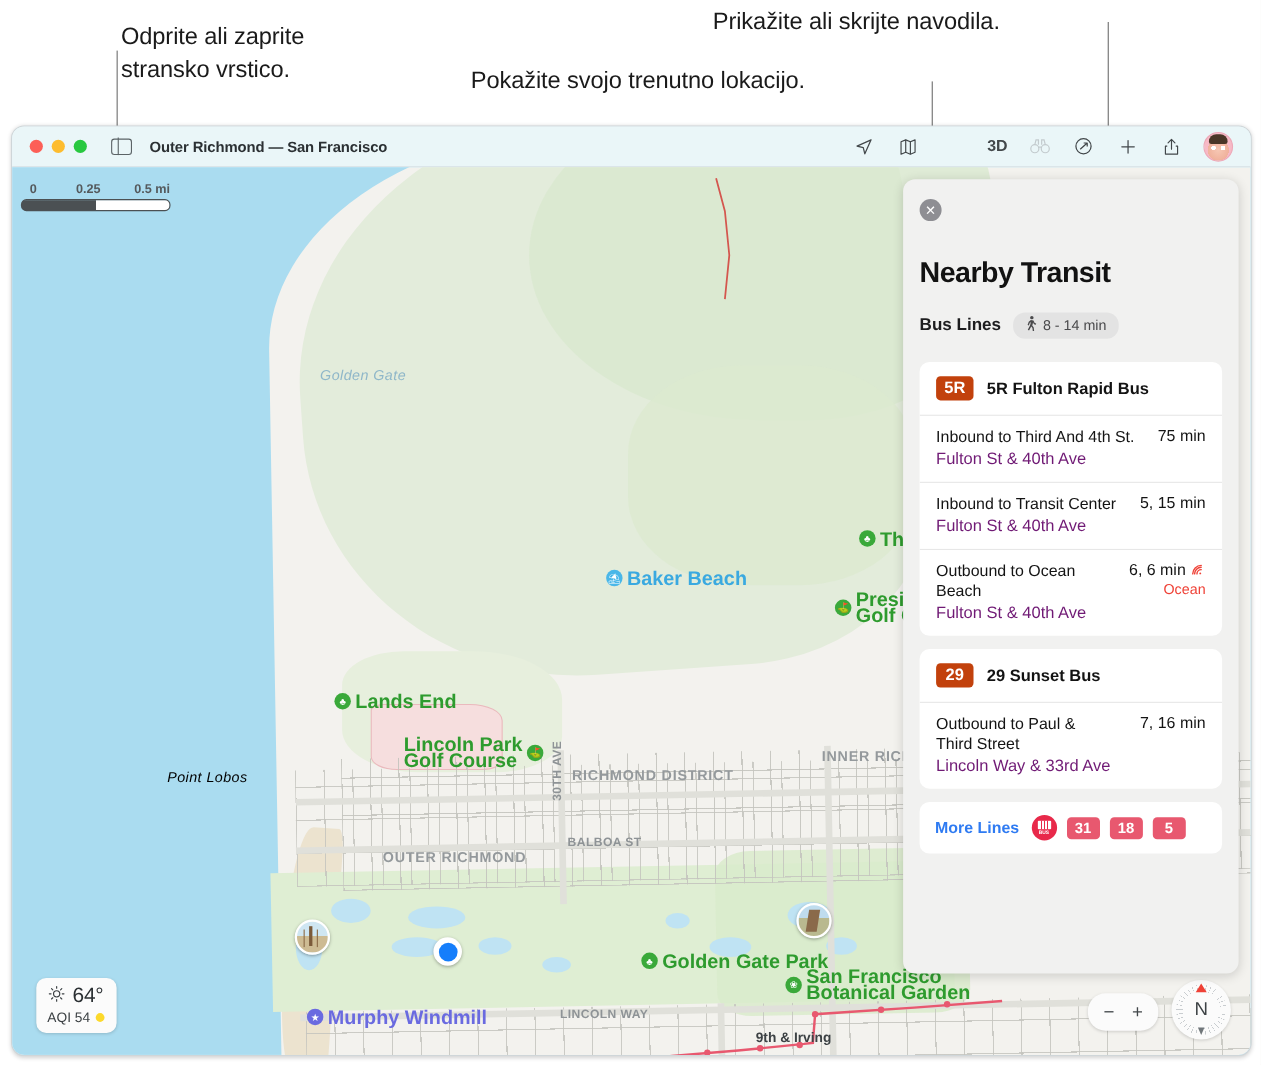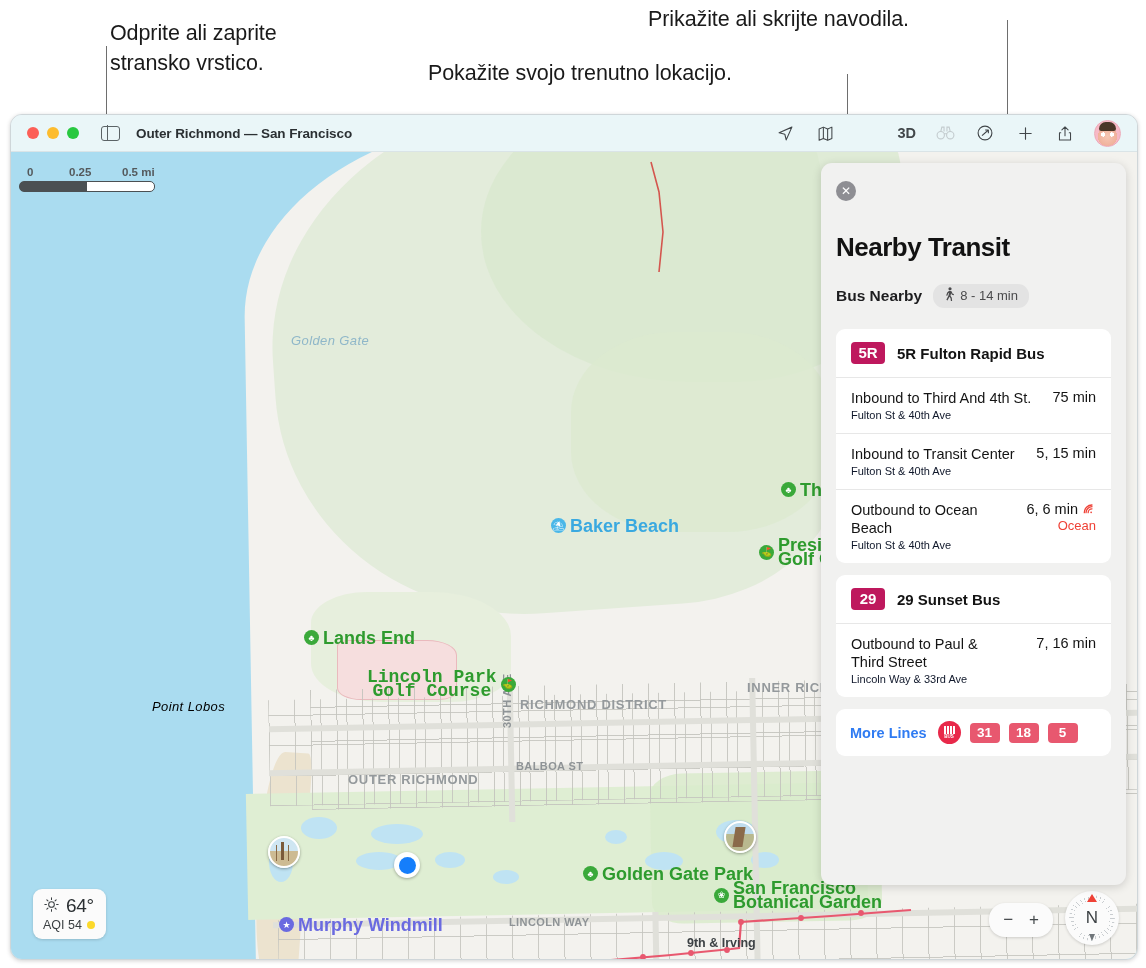--- a/index.html
+++ b/index.html
@@ -367,36 +367,36 @@
 
   #panel-body { position: absolute; left: 15px; top: 166px; width: 275px; }
   .card { background: #fff; border-radius: 9px; margin-bottom: 12px; overflow: hidden; }
 
   .line-head {
     display: flex; align-items: center; gap: 12px;
     padding: 13px 15px 13px 15px;
     border-bottom: 1px solid #e7e7e7;
   }
   .line-badge {
-    background: #be185d; color: #fff;
+    background: #c2410c; color: #fff;
     font-size: 15px; font-weight: bold;
     border-radius: 4px; padding: 2px 7px 3px;
     min-width: 20px; text-align: center;
   }
   .line-name { font-size: 15px; font-weight: bold; color: #131313; }
 
   .dep-row {
     display: flex; justify-content: space-between; align-items: flex-start;
     padding: 11px 15px 12px;
     border-bottom: 1px solid #e7e7e7;
     gap: 8px;
   }
   .dep-row:last-child { border-bottom: none; }
   .dep-left .dest { font-size: 14.5px; color: #141414; line-height: 18px; }
-  .dep-left .stop { font-size: 11px; color: #0f172a; margin-top: 2px; }
+  .dep-left .stop { font-size: 15px; color: #701a75; margin-top: 2px; }
   .dep-right { text-align: right; white-space: nowrap; flex: none; }
   .dep-right .times { font-size: 14.5px; color: #141414; display: flex; align-items: center; gap: 4px; justify-content: flex-end; }
   .dep-right .delay { font-size: 13px; color: #ef4136; margin-top: 1px; }
   .wifi-icon { color: #ef4136; }
 
   #more-lines-card {
     display: flex; align-items: center; gap: 9px;
     padding: 12px 14px;
   }
   #more-lines-label { font-size: 14.5px; font-weight: bold; color: #2f7bf2; margin-right: 2px; }
@@ -546,21 +546,21 @@
         <span class="pin">⛳</span>
         <span class="txt" style="white-space:pre-line;">Presidio
 Golf Cou</span>
       </div>
       <div class="poi park" style="left:293px;top:478px;">
         <span class="pin">♣</span>
         <span class="txt">Lands End</span>
       </div>
       <div class="poi park" style="left:356px;top:518px;flex-direction:row-reverse;">
         <span class="pin">⛳</span>
-        <span class="txt" style="white-space:pre-line;text-align:center;font-family:Liberation Mono, monospace;">Lincoln Park
+        <span class="txt" style="white-space:pre-line;text-align:left;">Lincoln Park
 Golf Course</span>
       </div>
       <div class="poi park" style="left:572px;top:714px;">
         <span class="pin">♣</span>
         <span class="txt">Golden Gate Park</span>
       </div>
       <div class="poi park" style="left:703px;top:729px;">
         <span class="pin">❀</span>
         <span class="txt" style="white-space:pre-line;">San Francisco
 Botanical Garden</span>
@@ -633,21 +633,21 @@
         <span class="n">N</span>
       </div>
 
       <div id="panel">
 
         <div id="panel-close">✕</div>
 
         <div id="panel-title">Nearby Transit</div>
 
         <div id="panel-subhead">
-          <span class="lbl">Bus Nearby</span>
+          <span class="lbl">Bus Lines</span>
           <span id="walk-badge">
             <span>
               <svg width="11" height="14" viewBox="0 0 12 16" fill="#4a4a4c">
                 <circle cx="6.6" cy="2" r="1.8"></circle>
                 <path d="M5.6 4.4 3.4 6.3 2.2 9.6l1.3.5 1-2.7 1.1-.7-.9 3.4-2.3 4.6 1.3.7 2.3-4.2 1.2 1.7.4 3.1h1.4l-.4-3.7-1.5-2.2.8-3 .9 1.8 2 .5.3-1.4-1.5-.4-1.3-2.7z"></path>
               </svg>
             </span>
             <span>8 - 14 min</span>
           </span>
         </div>

